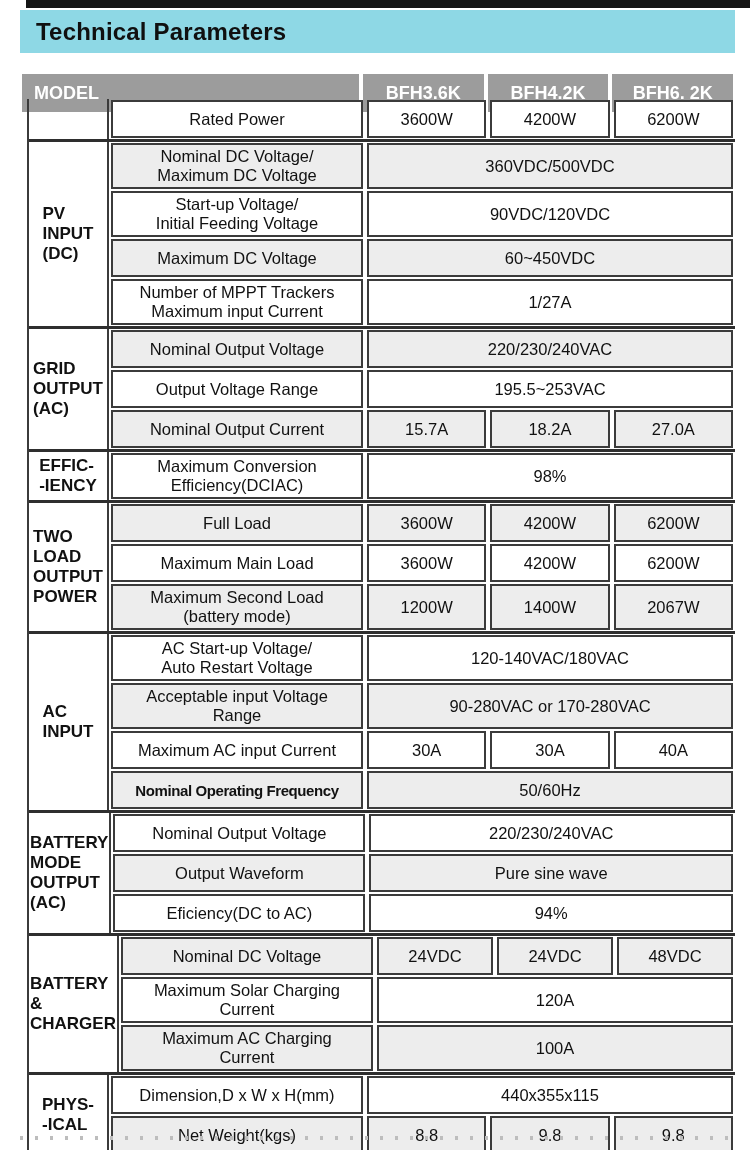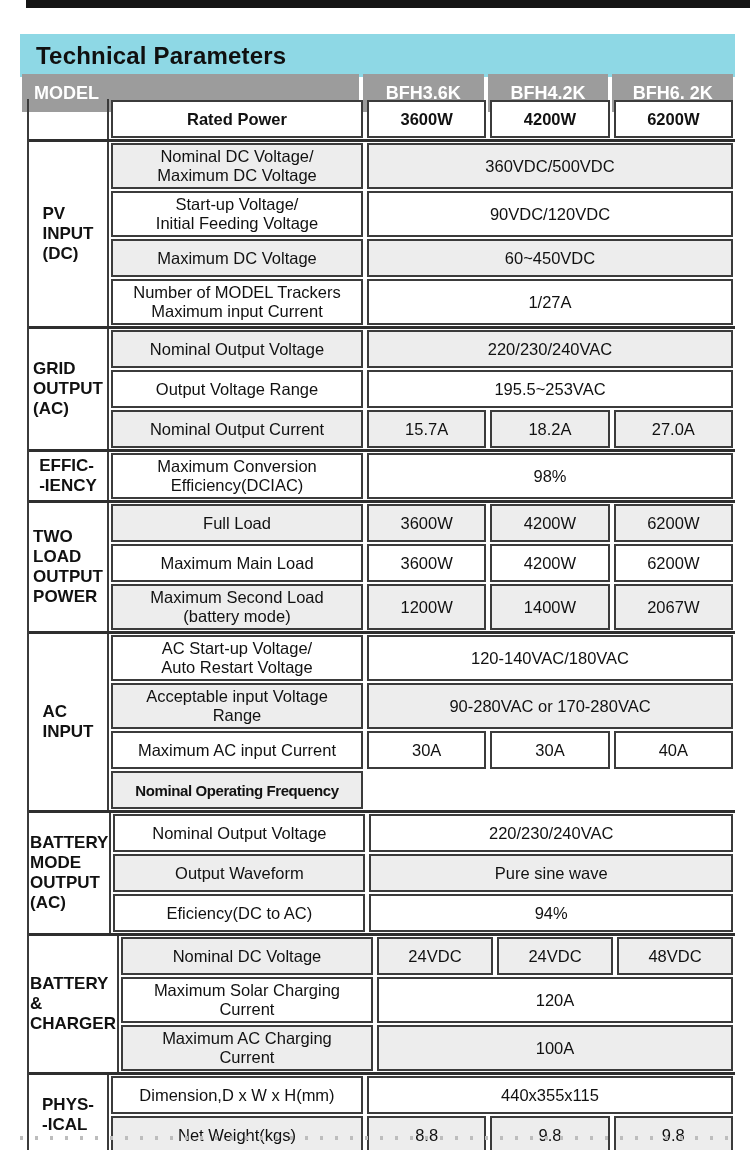--- a/index.html
+++ b/index.html
@@ -12,21 +12,21 @@
     --dot:#bdbdbd;
   }
   *{box-sizing:border-box;}
   html,body{margin:0;padding:0;background:#fff;}
   body{font-family:"Liberation Sans","DejaVu Sans",sans-serif;color:#111;}
   .page{position:relative;width:750px;height:1150px;background:#fff;overflow:hidden;}
 
   .top-strip{position:absolute;top:0;left:26px;right:0;height:8px;background:var(--strip);}
 
   .title-bar{position:absolute;top:10px;left:20px;right:15px;height:43px;background:var(--cyan);
-    display:flex;align-items:center;padding-left:16px;margin-top:24px;}
+    display:flex;align-items:center;padding-left:16px;}
   .title-bar h1{margin:0;font-size:24px;font-weight:bold;color:#101010;letter-spacing:0.2px;}
 
   .model-row{position:absolute;top:57px;left:20px;right:15px;display:flex;}
   .model-cell{background:var(--hdr-gray);color:#fff;font-weight:bold;font-size:18px;
     height:38px;margin:17px 2px;display:flex;align-items:center;justify-content:center;}
   .model-cell.first{flex:0 0 337px;justify-content:flex-start;padding-left:12px;}
   .model-cell.col{flex:1 1 0;}
 
   .spec-table{position:absolute;top:99px;left:27px;right:15px;
     border-left:2px solid var(--border);border-bottom:3px solid var(--thick);}
@@ -38,21 +38,21 @@
   .grows{flex:1 1 auto;display:flex;flex-direction:column;min-width:0;}
 
   .row{display:flex;}
   .cell{border:2px solid var(--border);margin:1px 2px;background:#fff;min-height:38px;
     display:flex;align-items:center;justify-content:center;text-align:center;
     font-size:16.5px;line-height:19px;padding:2px 4px;white-space:pre-line;}
   .row.shade .cell{background:var(--stripe);}
   .param{flex:0 0 252px;}
   .param.tight{font-size:15px;letter-spacing:-0.4px;font-weight:bold;}
   .val{flex:1 1 0;min-width:0;}
-  .row.emph .cell{font-weight:bold;}
+  .row.emph .cell{font-weight:normal;}
 
   .dotted{position:absolute;left:20px;right:15px;top:1136px;height:4px;
     background:repeating-linear-gradient(90deg,var(--dot) 0 3px,transparent 3px 15px);}
 </style>
 </head>
 <body>
 
 <div class="page">
   <div class="top-strip"></div>
 
@@ -92,21 +92,21 @@
           <div class="row">
             <div class="param cell">Start-up Voltage/
 Initial Feeding Voltage</div>
             <div class="val cell">90VDC/120VDC</div>
           </div>
           <div class="row shade">
             <div class="param cell">Maximum DC Voltage</div>
             <div class="val cell">60~450VDC</div>
           </div>
           <div class="row">
-            <div class="param cell">Number of MODEL Trackers
+            <div class="param cell">Number of MPPT Trackers
 Maximum input Current</div>
             <div class="val cell">1/27A</div>
           </div>
         </div>
       </div>
       <div class="spec-group">
         <div class="glabel">GRID
 OUTPUT
 (AC)</div>
         <div class="grows">
@@ -179,20 +179,21 @@
             <div class="val cell">90-280VAC or 170-280VAC</div>
           </div>
           <div class="row">
             <div class="param cell">Maximum AC input Current</div>
             <div class="val cell">30A</div>
             <div class="val cell">30A</div>
             <div class="val cell">40A</div>
           </div>
           <div class="row shade">
             <div class="param cell tight">Nominal Operating Frequency</div>
+            <div class="val cell">50/60Hz</div>
           </div>
         </div>
       </div>
       <div class="spec-group">
         <div class="glabel">BATTERY
 MODE
 OUTPUT
 (AC)</div>
         <div class="grows">
           <div class="row">

